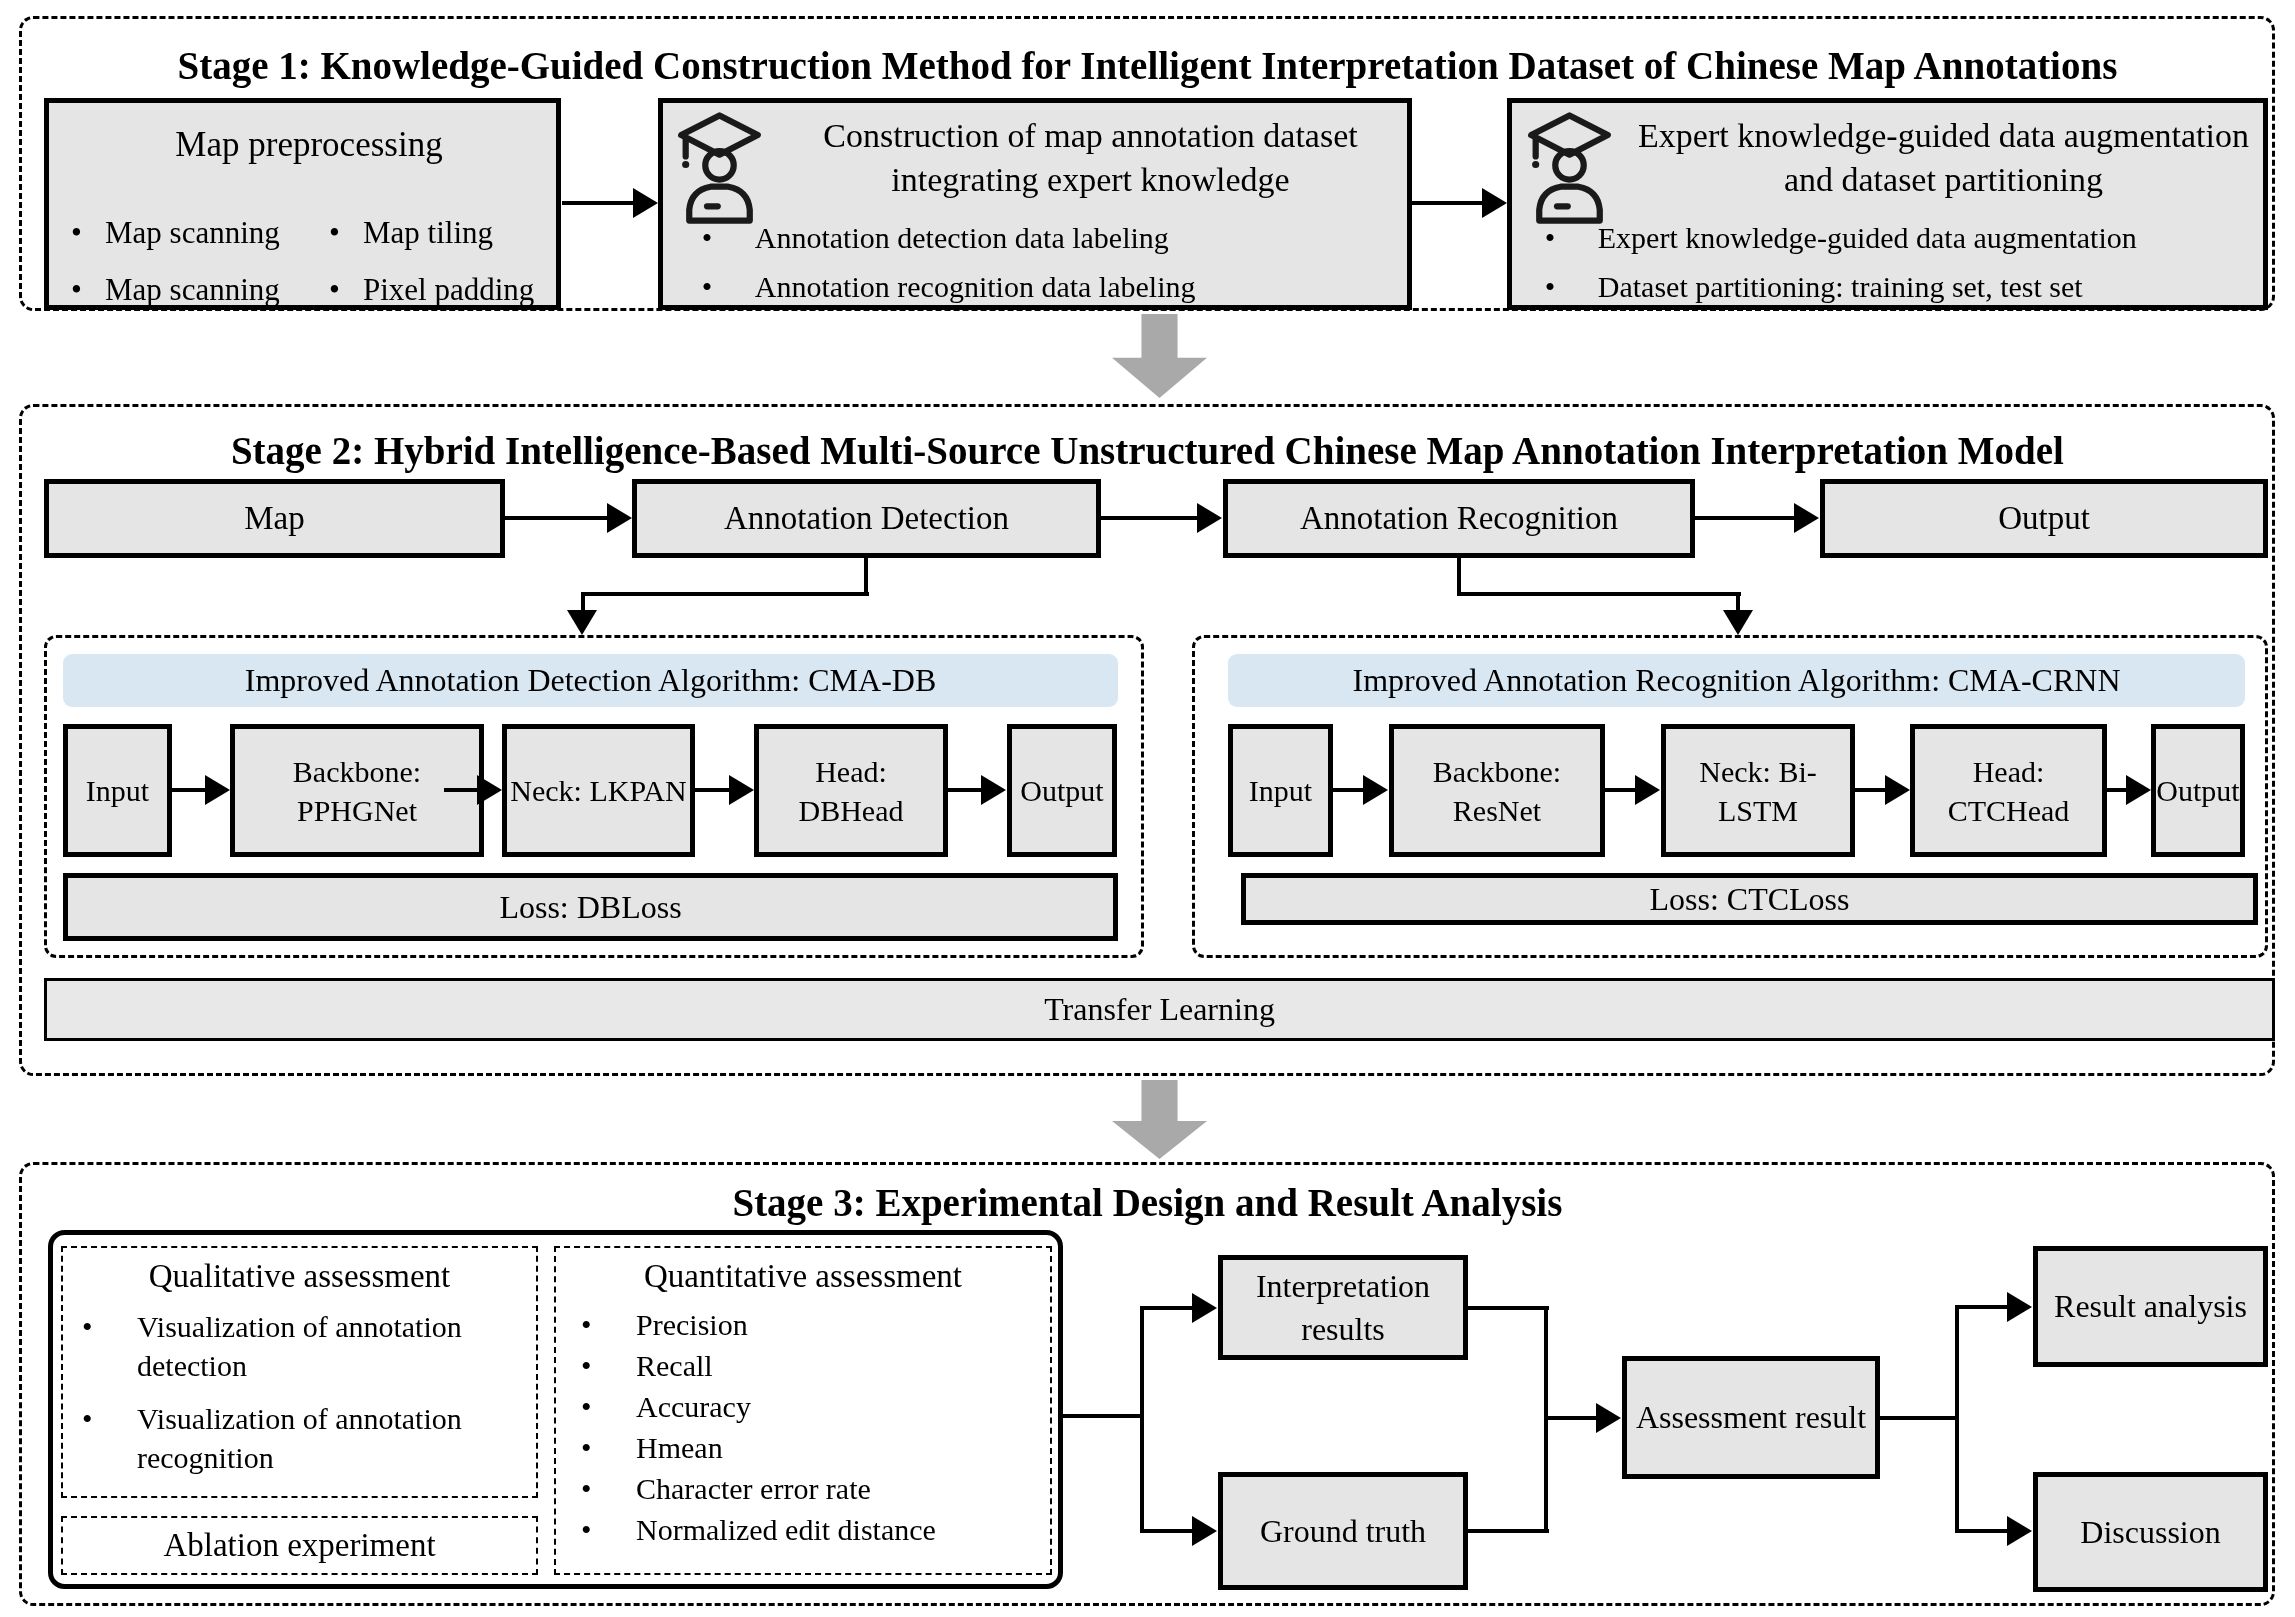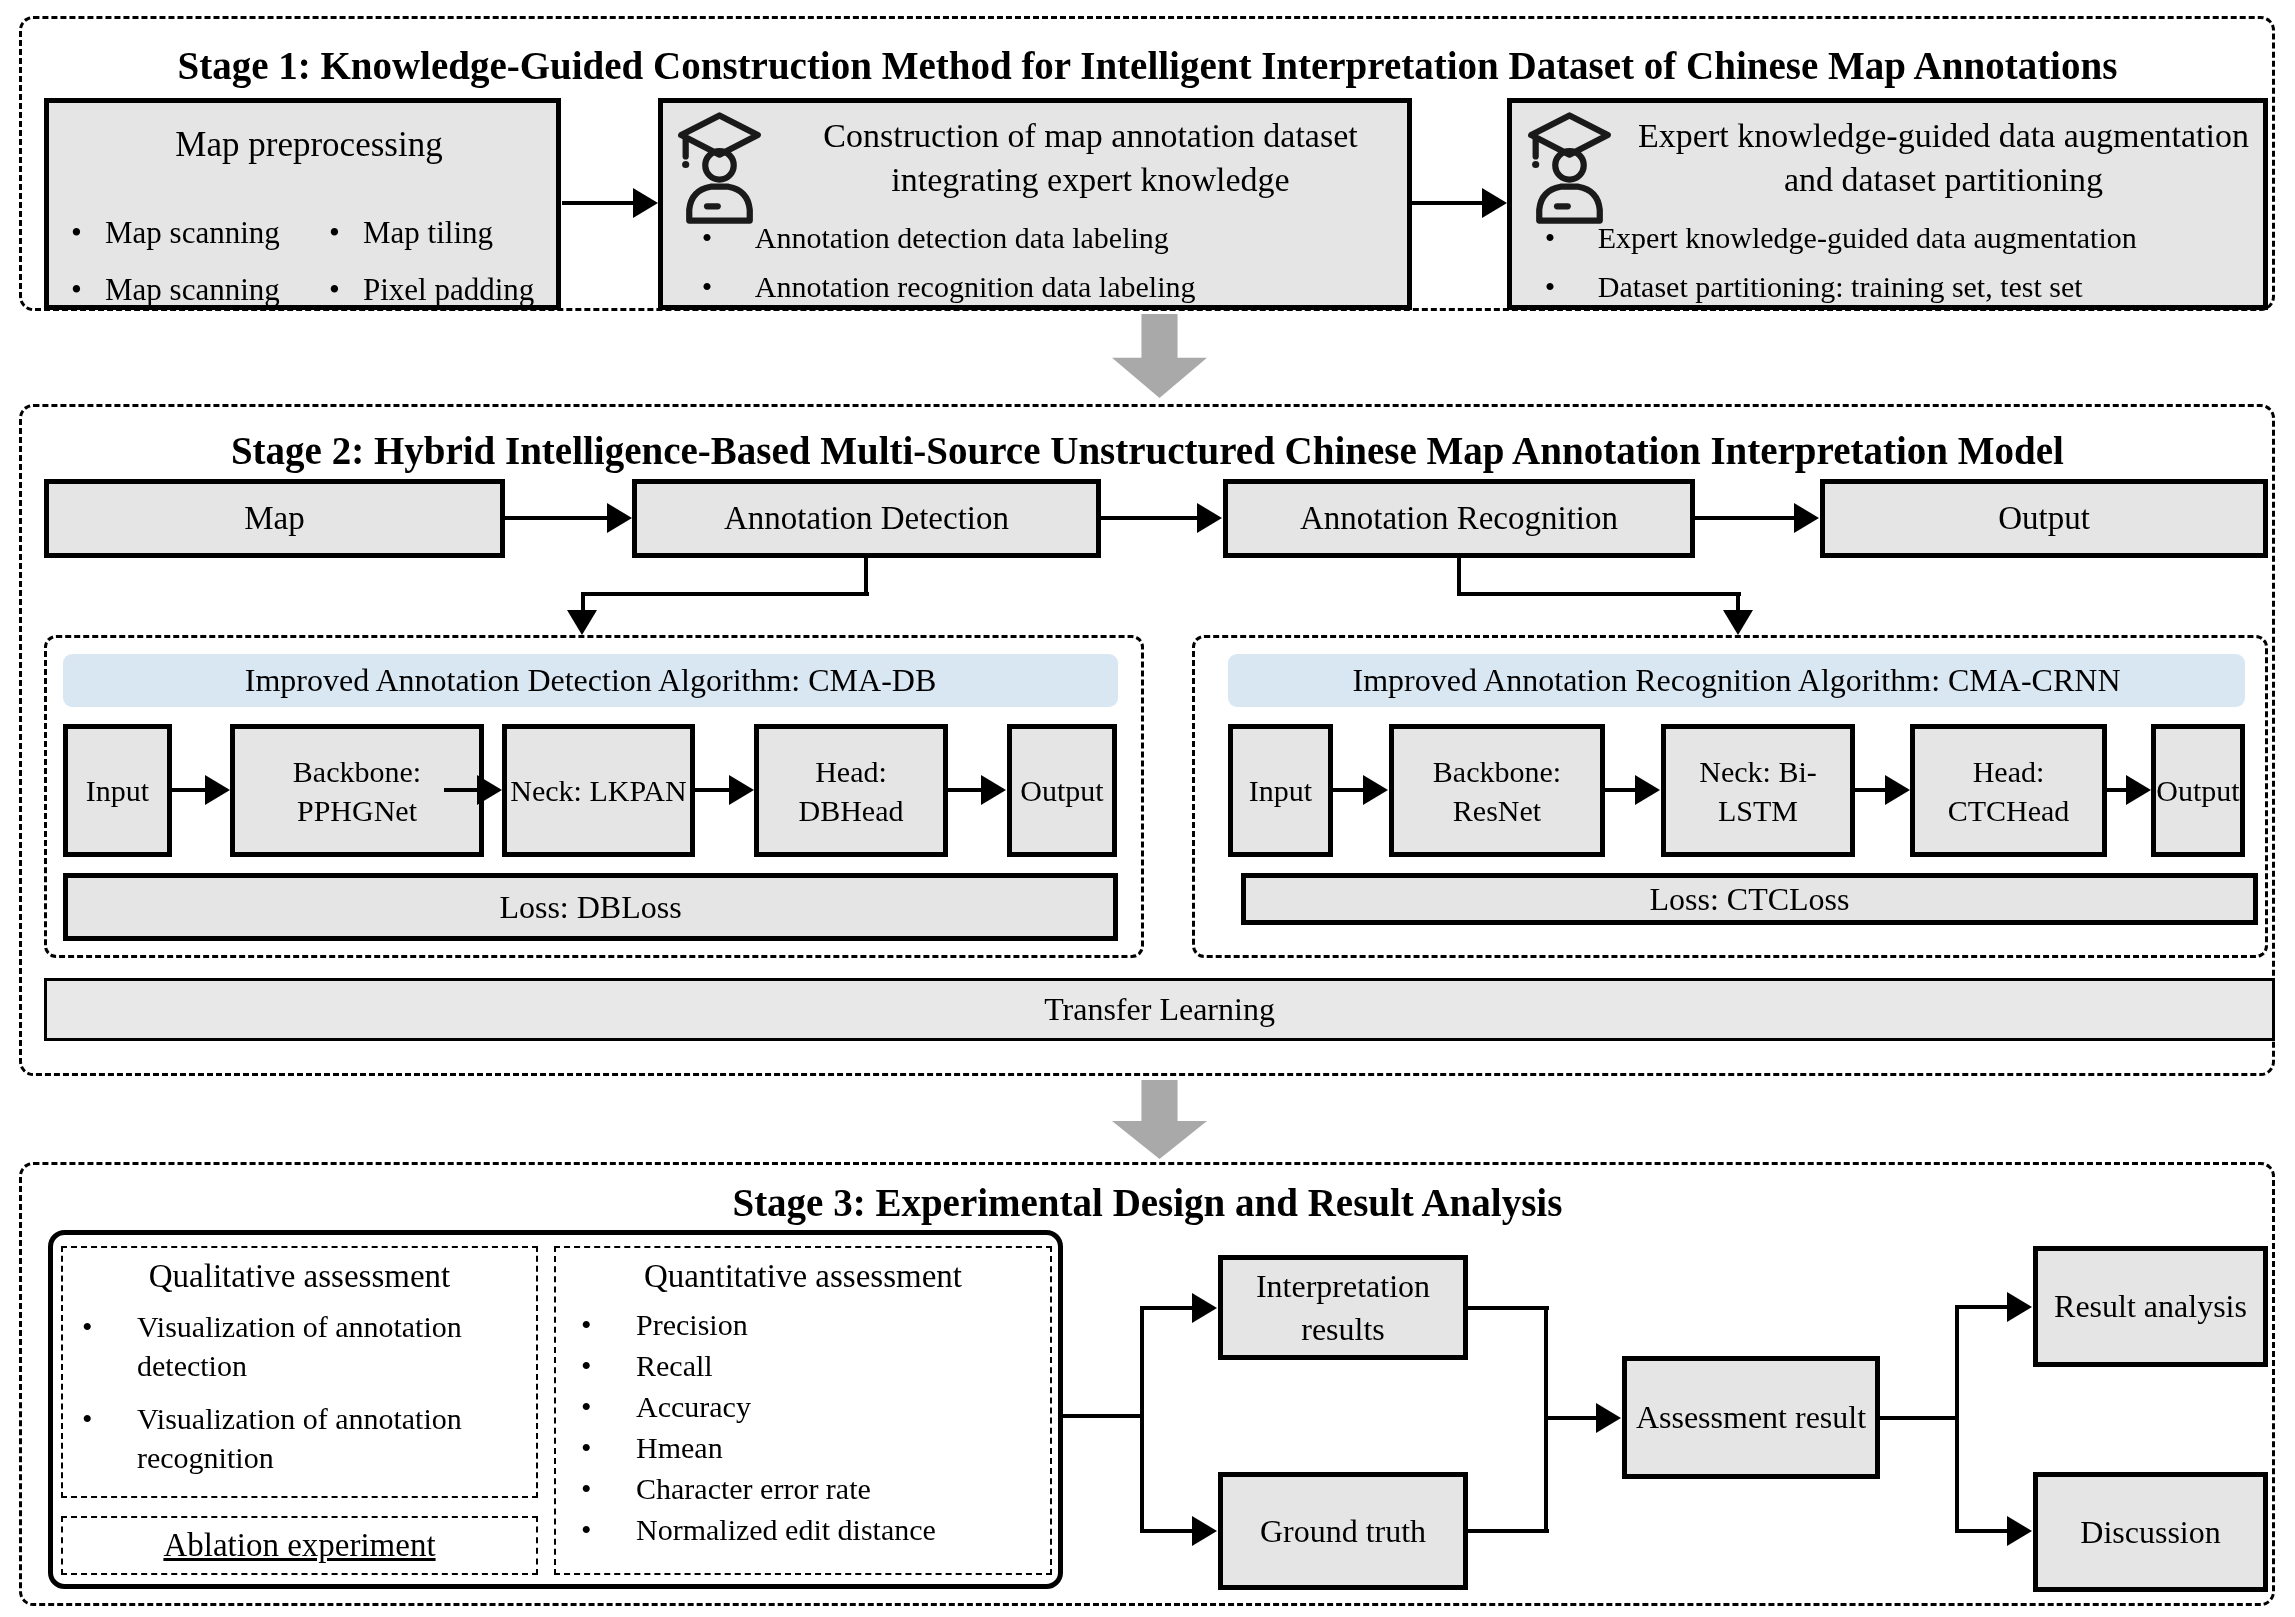--- a/index.html
+++ b/index.html
@@ -265,21 +265,21 @@
 <div class="abs assess-title" style="left:61px;top:1258px;width:477px;text-align:center;">Qualitative assessment</div>
 <div class="bullets" style="left:72px;top:1307px;width:449px;">
   <div class="qbullet wrap">
       <span>Visualization of annotation detection</span>
     </div>
   <div class="qbullet wrap">
       <span>Visualization of annotation recognition</span>
     </div>
 </div>
 
-<div class="dashedbox-sm" style="left:61px;top:1516px;width:477px;height:59px;display:flex;align-items:center;justify-content:center;text-decoration:underline;">
+<div class="dashedbox-sm" style="left:61px;top:1516px;width:477px;height:59px;display:flex;align-items:center;justify-content:center;">
     <span class="assess-title">Ablation experiment</span>
   </div>
 
 <div class="dashedbox-sm" style="left:554px;top:1246px;width:498px;height:329px;"></div>
 <div class="abs assess-title" style="left:554px;top:1258px;width:498px;text-align:center;">Quantitative assessment</div>
 <div class="bullets" style="left:571px;top:1304px;width:471px;">
   <div class="qbullet">
       <span>Precision</span>
     </div>
   <div class="qbullet">

